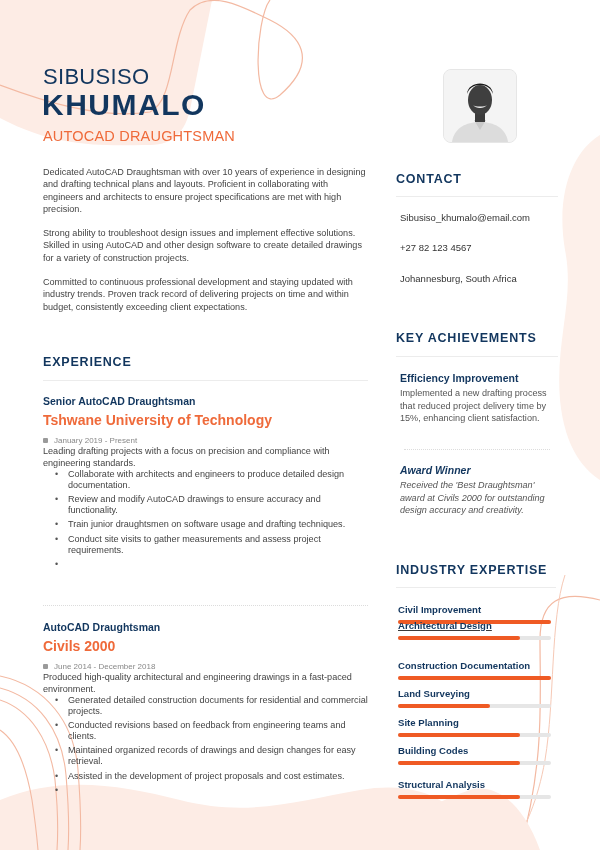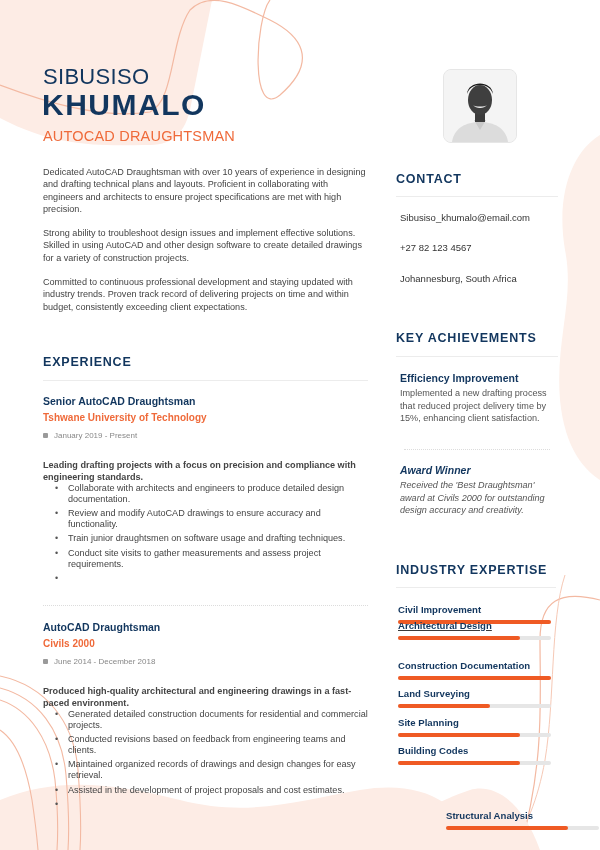--- a/index.html
+++ b/index.html
@@ -17,24 +17,24 @@
 
   .summary { position: absolute; left: 43px; top: 166px; width: 325px; font-size: 9.1px; line-height: 12.3px; color: #444; }
   .summary p { margin: 0 0 12px 0; }
 
   .section-title { position: absolute; font-size: 12.5px; font-weight: 700; color: #12365e; letter-spacing: 0.8px; }
   .rule { position: absolute; height: 1px; background: #ececec; }
   .dotted { position: absolute; height: 0; border-top: 1px dotted #dcdcdc; }
 
   .job { position: absolute; left: 43px; width: 325px; }
   .job-role { font-size: 10.5px; font-weight: 700; color: #12365e; }
-  .job-company { font-size: 10px; font-weight: 700; color: #ef6a3a; margin-top: 5px; }
+  .job-company { font-size: 14px; font-weight: 700; color: #ef6a3a; margin-top: 5px; }
   .job-dates { font-size: 8px; color: #888; margin-top: 8px; display: flex; align-items: center; }
   .cal-icon { display: inline-block; width: 5px; height: 5px; background: #9a9a9a; margin-right: 6px; border-radius: 1px; }
-  .job-desc { font-size: 9.1px; line-height: 11.5px; color: #444; margin-top: 20px; font-weight: bold; }
+  .job-desc { font-size: 9.1px; line-height: 11.5px; color: #444; margin-top: 1px; }
   .job-list { margin: 0; padding: 0 0 0 24px; list-style: none; }
   .job-list li { position: relative; padding-left: 1px; font-size: 9.1px; line-height: 10.6px; color: #444; margin-bottom: 4px; }
   .job-list li .bullet { position: absolute; left: -12px; top: 0; font-size: 9px; color: #555; }
 
   .contact { position: absolute; left: 400px; font-size: 9.5px; color: #333; }
 
   .ach { position: absolute; left: 400px; width: 160px; }
   .ach-title { font-size: 10.5px; font-weight: 700; color: #12365e; }
   .ach-desc { font-size: 9.1px; line-height: 12.6px; color: #555; margin-top: 3px; }
 
@@ -179,20 +179,20 @@
     <div class="skill-track">
         <div class="skill-fill" style="width: 60%;"></div>
       </div>
   </div>
   <div class="skill" style="top:745px;">
     <div class="skill-name">Building Codes</div>
     <div class="skill-track">
         <div class="skill-fill" style="width: 80%;"></div>
       </div>
   </div>
-  <div class="skill" style="top:810px;margin-left:48px;">
+  <div class="skill" style="top:779px;">
     <div class="skill-name">Structural Analysis</div>
     <div class="skill-track">
         <div class="skill-fill" style="width: 80%;"></div>
       </div>
   </div>
 
 </div>
 
 </body></html>

